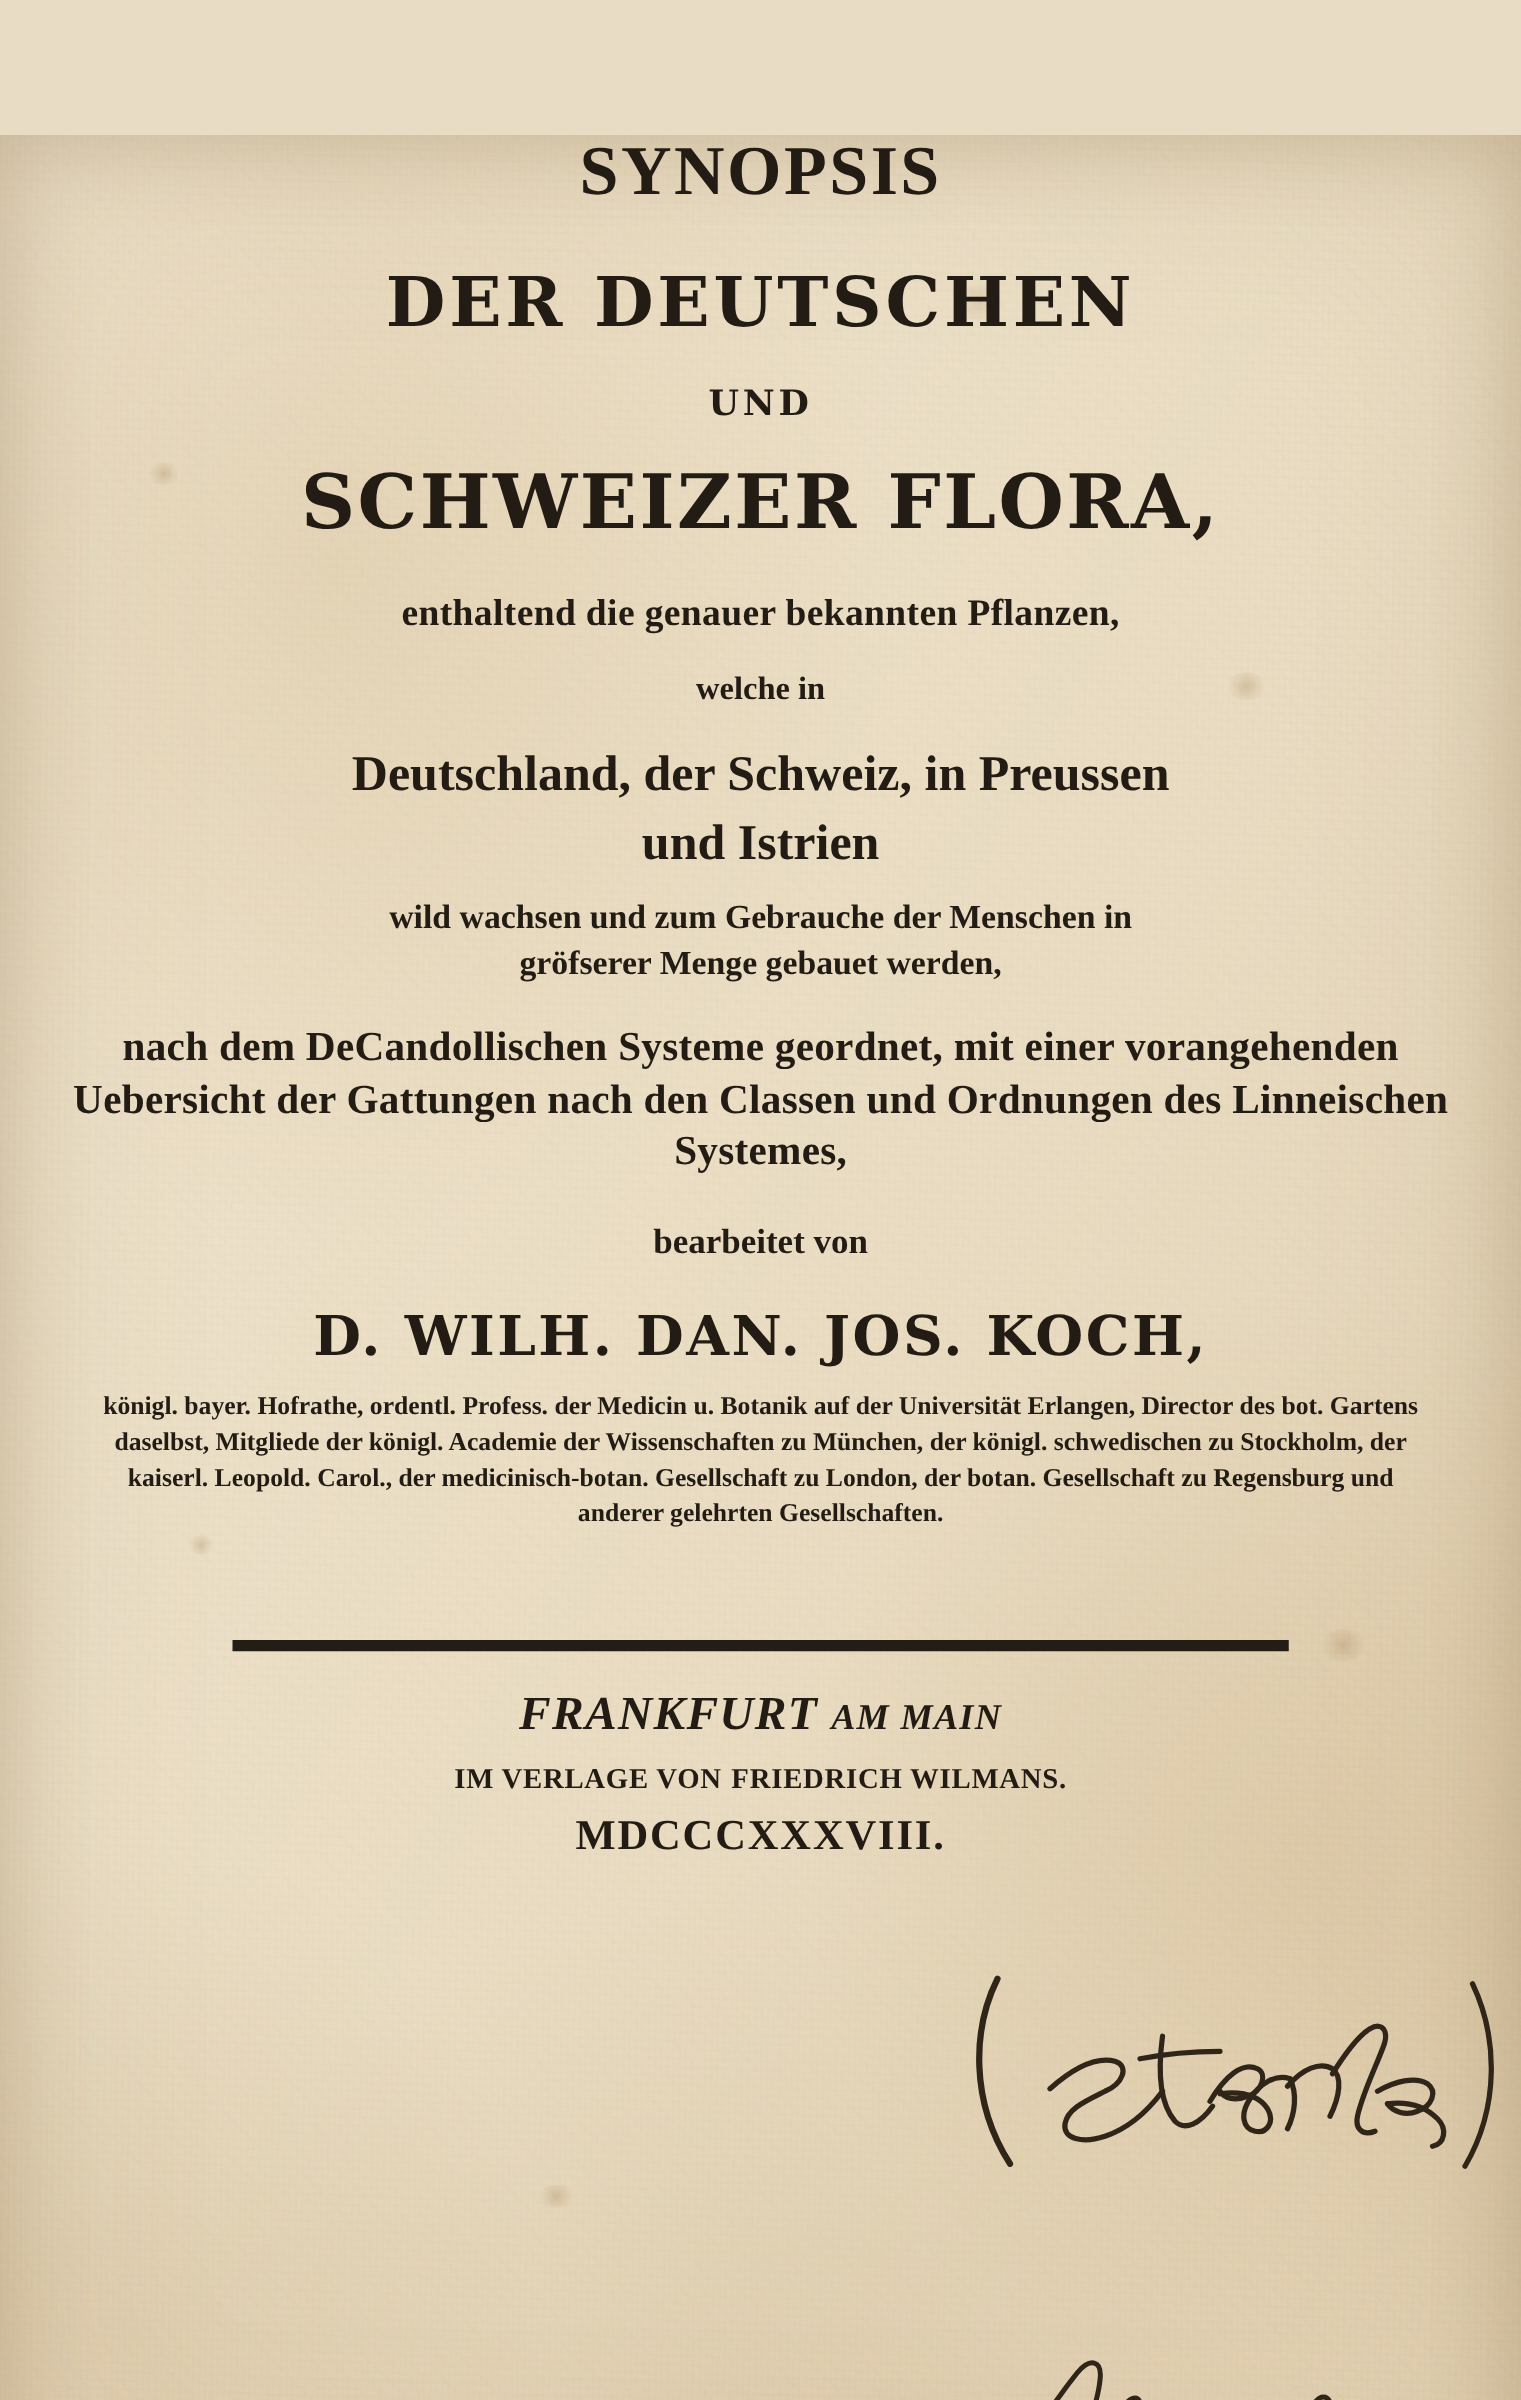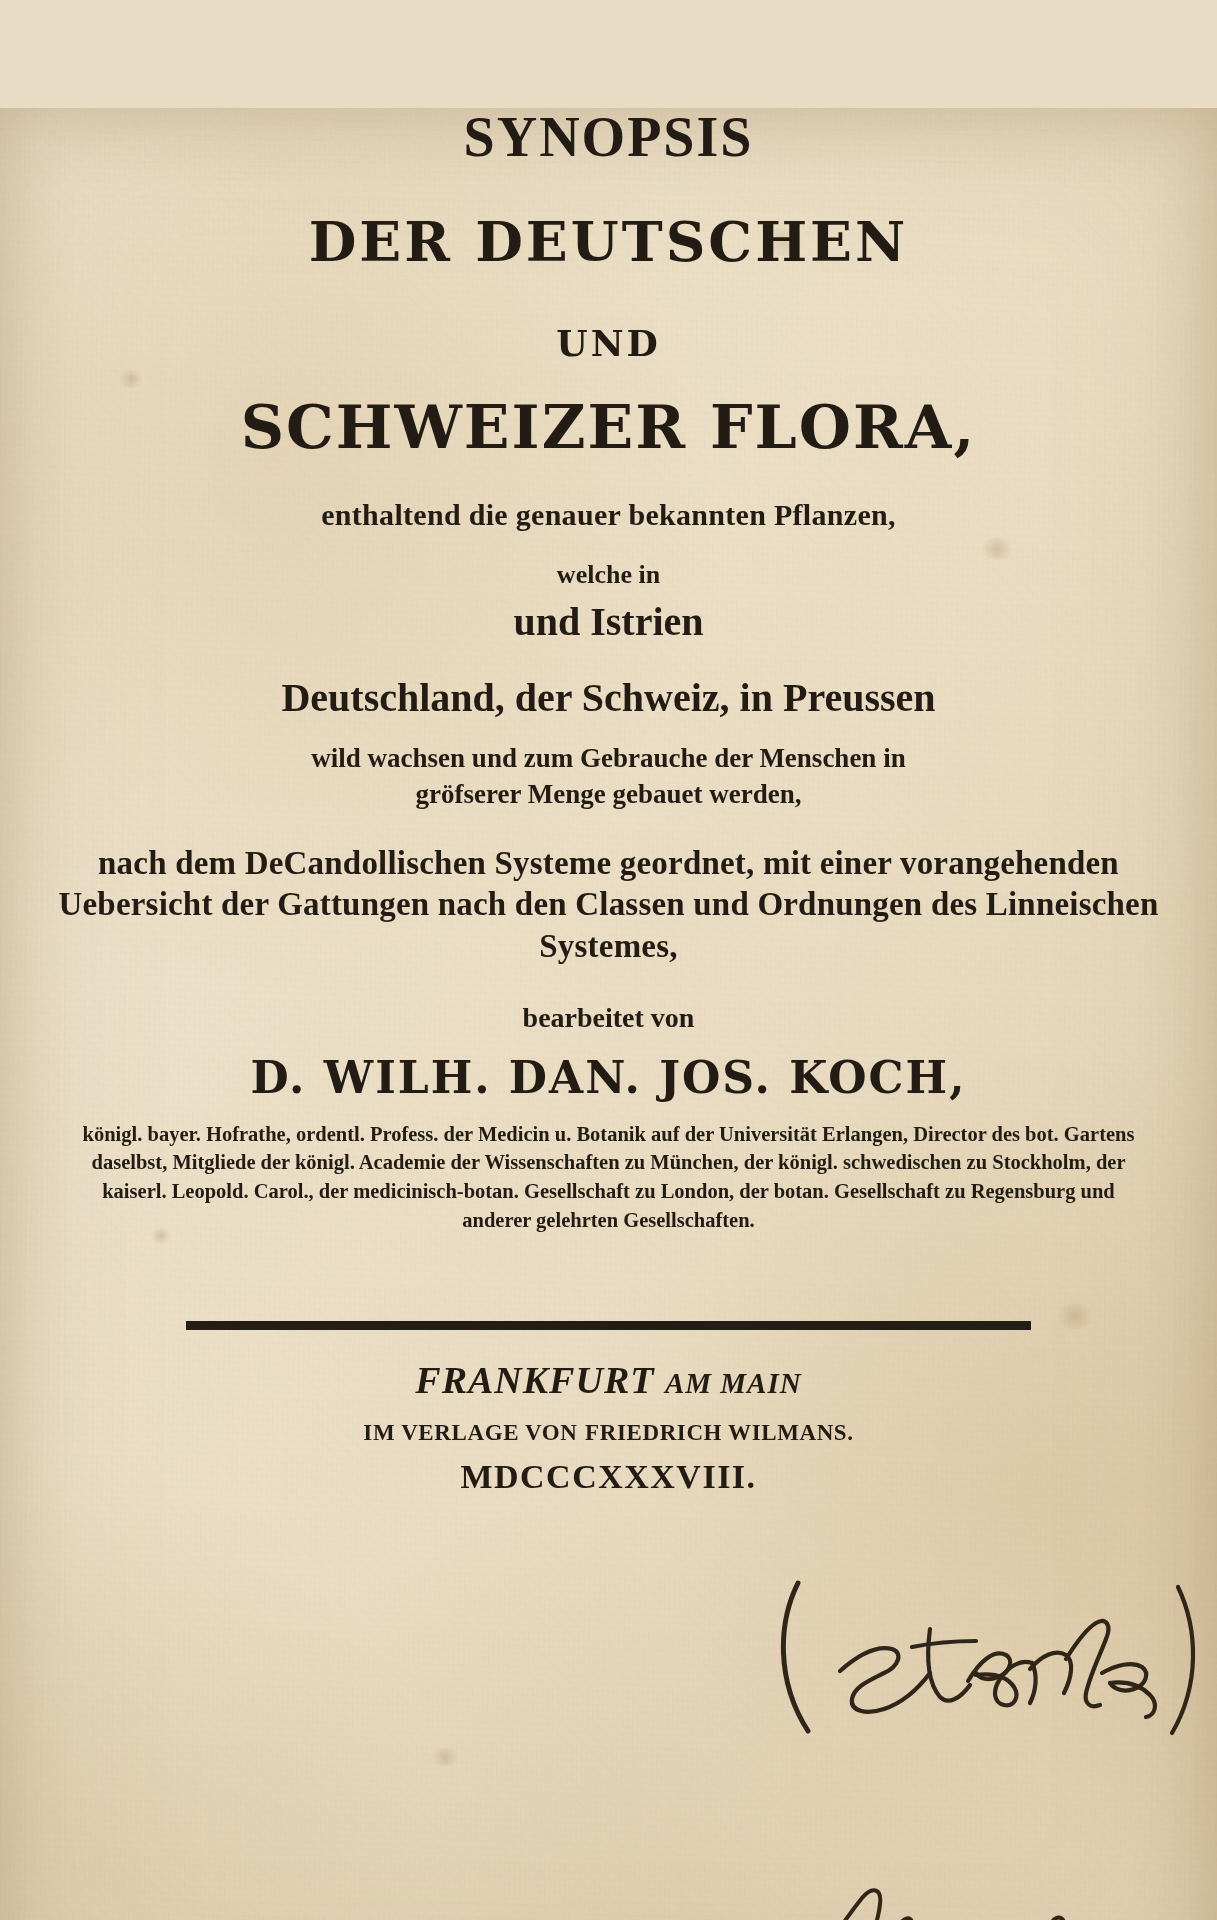--- a/index.html
+++ b/index.html
@@ -73,22 +73,22 @@
     font-family: "Liberation Serif", serif;
   }
   .t-deutschen {
     margin-top: 46px;
     font-size: 55px;
     font-weight: bold;
     letter-spacing: 3px;
     font-family: "DejaVu Serif", serif;
   }
   .t-und {
-    margin-top: 52px;
-    font-size: 36px;
+    margin-top: 36px;
+    font-size: 28px;
     font-weight: bold;
     letter-spacing: 3px;
     font-family: "DejaVu Serif", serif;
   }
   .t-flora {
     margin-top: 34px;
     font-size: 60px;
     font-weight: bold;
     letter-spacing: 2px;
     font-family: "DejaVu Serif", serif;
@@ -138,21 +138,21 @@
     line-height: 1.26;
     letter-spacing: .2px;
   }
   .t-bearbeitet {
     margin-top: 36px;
     font-size: 28px;
     font-weight: bold;
     font-family: "Liberation Serif", serif;
   }
   .t-author {
-    margin-top: 22px;
+    margin-top: 38px;
     font-size: 44px;
     font-weight: bold;
     letter-spacing: 2px;
     font-family: "DejaVu Serif", serif;
   }
   .t-titles {
     margin-top: 18px;
     font-size: 20.5px;
     font-weight: bold;
     line-height: 1.40;
@@ -249,22 +249,22 @@
     <div class="ln t-deutschen">DER DEUTSCHEN</div>
 
     <div class="ln t-und">UND</div>
 
     <div class="ln t-flora">SCHWEIZER FLORA,</div>
 
     <div class="ln t-enthaltend">enthaltend die genauer bekannten Pflanzen,</div>
 
     <div class="ln t-welche">welche in</div>
 
+    <div class="ln t-laender">Deutschland, der Schweiz, in Preussen</div>
     <div class="ln t-laender2">und Istrien</div>
-    <div class="ln t-laender">Deutschland, der Schweiz, in Preussen</div>
 
     <div class="ln t-wild">wild wachsen und zum Gebrauche der Menschen in</div>
     <div class="ln t-wild2">gröfserer Menge gebauet werden,</div>
 
     <div class="t-nach">nach dem DeCandollischen Systeme geordnet, mit einer vorangehenden Uebersicht der Gattungen nach den Classen und Ordnungen des Linneischen Systemes,</div>
 
     <div class="ln t-bearbeitet">bearbeitet von</div>
 
     <div class="ln t-author">D. WILH. DAN. JOS. KOCH,</div>
 

